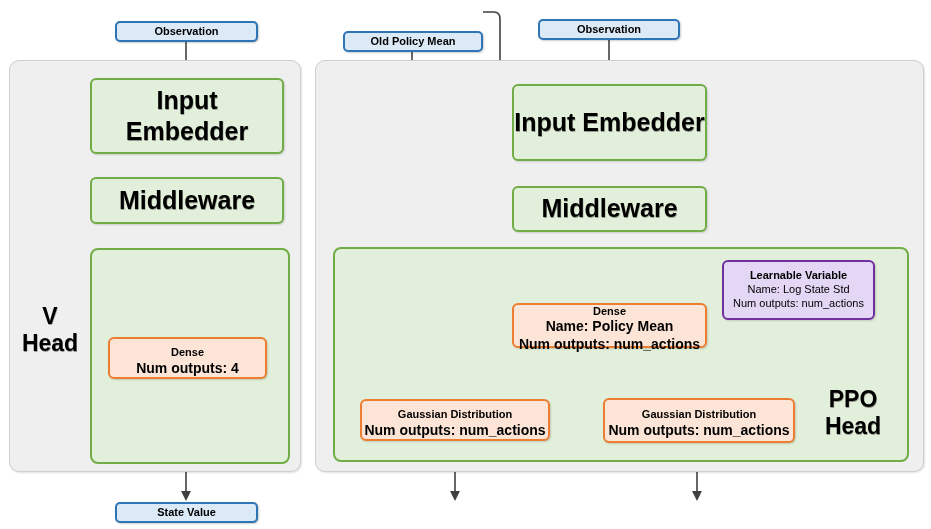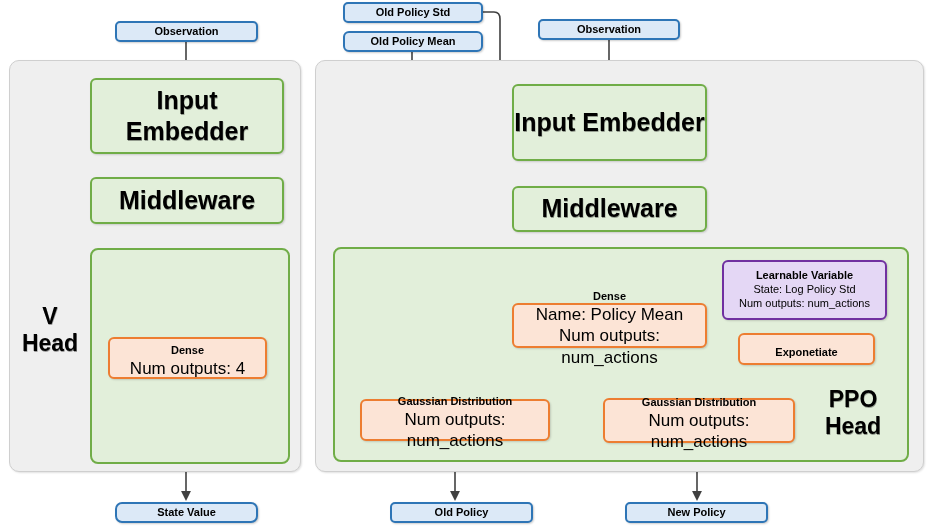--- a/index.html
+++ b/index.html
@@ -47,21 +47,21 @@
   .green-node .l1{
     font-size:25px;font-weight:bold;color:#000;
     text-shadow:0.5px 0.5px 0 rgba(0,0,0,0.35);
   }
   .orange-node{
     background:#fce4d6;
     border:2px solid #ed7d31;
     box-shadow:1px 1px 2px rgba(0,0,0,0.15);
   }
   .orange-node .l1{font-size:11px;font-weight:bold;color:#000;margin-top:7px;}
-  .orange-node .l2,.orange-node .l3{font-size:17px;color:#000;}
+  .orange-node .l2,.orange-node .l3{font-size:14px;color:#000;font-weight:bold;}
   .purple-node{
     background:#e4d7f5;
     border:2px solid #7030a0;
     box-shadow:1px 1px 2px rgba(0,0,0,0.15);
   }
   .purple-node .l1{font-size:11px;font-weight:bold;color:#000;}
   .purple-node .l2,.purple-node .l3{font-size:11px;color:#000;}
 
   .blue-node{
     background:#dce9f7;
@@ -144,38 +144,35 @@
 
   <div class="node green-node" style="left:90px;top:177px;width:194px;height:47px;">
     <span class="l1">Middleware</span>
   </div>
 
   <div class="node orange-node" style="left:108px;top:337px;width:159px;height:42px;">
     <span class="l1">Dense</span>
     <span class="l2">Num outputs: 4</span>
   </div>
 
-  <div class="node blue-node" style="left:115px;top:502px;width:143px;height:21px;border-radius:7px;">
+  <div class="node blue-node" style="left:115px;top:502px;width:143px;height:21px;">
     <span class="l1">State Value</span>
   </div>
 
   <div class="gray-panel" style="left:315px;top:60px;width:607px;height:410px;"></div>
 
   <div class="green-panel" style="left:333px;top:247px;width:572px;height:211px;"></div>
 
   <div class="head-label" style="left:818px;top:386px;width:70px;">
     <div>PPO</div>
     <div>Head</div>
   </div>
 
-  <div class="node blue-node" style="left:343px;top:2px;width:140px;height:21px;">
-    <span class="l1">Old Policy Std</span>
-  </div>
-
-  <div class="node blue-node" style="left:343px;top:31px;width:140px;height:21px;border-radius:6px;">
+
+  <div class="node blue-node" style="left:343px;top:31px;width:140px;height:21px;">
     <span class="l1">Old Policy Mean</span>
   </div>
 
   <div class="node blue-node" style="left:538px;top:19px;width:142px;height:21px;">
     <span class="l1">Observation</span>
   </div>
 
   <div class="node green-node" style="left:512px;top:84px;width:195px;height:77px;">
     <span class="l1">Input Embedder</span>
   </div>
@@ -183,41 +180,32 @@
   <div class="node green-node" style="left:512px;top:186px;width:195px;height:46px;">
     <span class="l1">Middleware</span>
   </div>
 
   <div class="node orange-node" style="left:512px;top:303px;width:195px;height:45px;">
     <span class="l1">Dense</span>
     <span class="l2">Name: Policy Mean</span>
     <span class="l3">Num outputs: num_actions</span>
   </div>
 
-  <div class="node purple-node" style="left:722px;top:260px;width:165px;height:60px;">
+  <div class="node purple-node" style="left:722px;top:260px;width:153px;height:60px;">
     <span class="l1">Learnable Variable</span>
-    <span class="l2">State: Log Policy Std</span>
+    <span class="l2">Name: Log State Std</span>
     <span class="l3">Num outputs: num_actions</span>
   </div>
 
-  <div class="node orange-node" style="left:738px;top:333px;width:137px;height:32px;">
-    <span class="l1">Exponetiate</span>
-  </div>
 
   <div class="node orange-node" style="left:360px;top:399px;width:190px;height:42px;">
     <span class="l1">Gaussian Distribution</span>
     <span class="l2">Num outputs: num_actions</span>
   </div>
 
   <div class="node orange-node" style="left:603px;top:398px;width:192px;height:45px;">
     <span class="l1">Gaussian Distribution</span>
     <span class="l2">Num outputs: num_actions</span>
   </div>
 
-  <div class="node blue-node" style="left:390px;top:502px;width:143px;height:21px;">
-    <span class="l1">Old Policy</span>
-  </div>
-
-  <div class="node blue-node" style="left:625px;top:502px;width:143px;height:21px;">
-    <span class="l1">New Policy</span>
-  </div>
+
 
 </div>
 
 </body></html>

